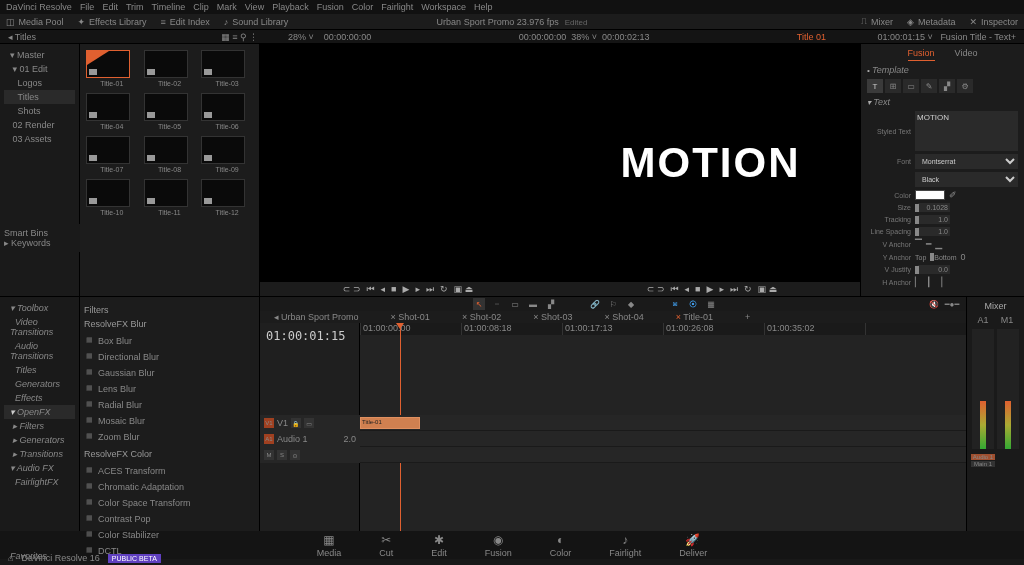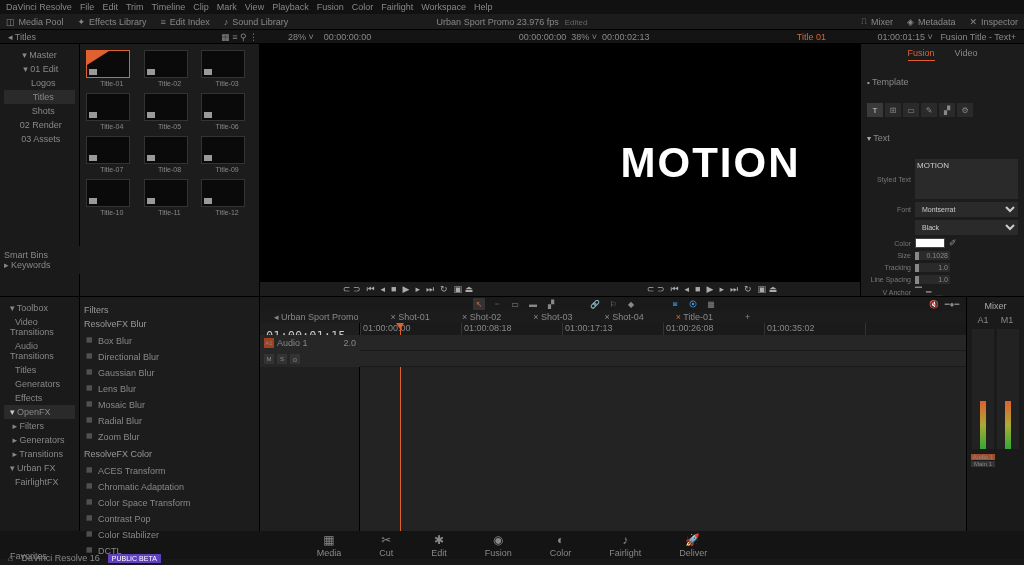--- a/index.html
+++ b/index.html
@@ -9,21 +9,21 @@
 .toolbar .tb{display:flex;align-items:center;gap:4px;cursor:pointer;}
 .toolbar .spacer{flex:1;}
 .proj-title{position:absolute;left:50%;transform:translateX(-50%);top:16px;font-size:10px;color:#ccc;}
 .proj-title .edited{font-size:8px;color:#666;margin-left:6px;}
 .tc-bar{height:14px;background:#141414;display:flex;align-items:center;font-size:8px;padding:0 8px;gap:30px;border-bottom:1px solid #000;}
 .tc-bar .left{flex:0 0 250px;display:flex;gap:8px;align-items:center;}
 .tc-bar .mid{flex:1;display:flex;justify-content:space-between;}
 .tc-bar .right{flex:0 0 160px;text-align:right;}
 .main{display:flex;height:252px;}
 .l-sidebar{width:80px;background:#1a1a1a;border-right:1px solid #000;padding:4px;}
-.l-sidebar .item{padding:2px 6px;cursor:pointer;text-align:center;}
+.l-sidebar .item{padding:2px 6px;cursor:pointer;}
 .l-sidebar .item.sel{background:#2a2a2a;color:#ccc;}
 .l-sidebar .dim{pointer-events:none;}
 .mediapool{width:180px;background:#1c1c1c;border-right:1px solid #000;padding:6px;display:grid;grid-template-columns:repeat(3,1fr);gap:6px;align-content:start;}
 .thumb{position:relative;}
 .thumb .box{width:44px;height:28px;background:#0a0a0a;border:1px solid #333;position:relative;cursor:pointer;}
 .thumb.sel .box{border:1px solid #e06030;}
 .thumb.sel .box::before{content:'';position:absolute;top:0;left:0;border-top:14px solid #e06030;border-right:22px solid transparent;}
 .thumb .ico{position:absolute;bottom:2px;left:2px;width:8px;height:6px;background:#999;}
 .thumb .lbl{text-align:center;font-size:7px;margin-top:2px;}
 .viewer{flex:1;background:#202020;display:flex;flex-direction:column;}
@@ -37,28 +37,28 @@
 .inspector .tabs{display:flex;justify-content:center;gap:20px;font-size:8px;margin-bottom:4px;}
 .inspector .tabs .act{color:#e06030;border-bottom:1px solid #e06030;padding-bottom:2px;}
 .inspector .row{display:flex;align-items:center;gap:4px;margin:3px 0;}
 .inspector .lbl{width:44px;text-align:right;font-size:7px;color:#777;}
 .inspector select{flex:1;background:#2a2a2a;border:none;color:#ccc;font-size:7px;padding:3px;}
 .inspector textarea{flex:1;background:#2a2a2a;border:none;color:#ccc;font-size:8px;padding:2px;height:40px;resize:none;}
 .inspector .slider{display:flex;align-items:center;gap:3px;}
 .inspector .slider .track{flex:1;height:2px;background:#333;position:relative;}
 .inspector .slider .knob{position:absolute;width:4px;height:8px;background:#888;top:-3px;left:10%;}
 .inspector .slider .val{width:32px;background:#2a2a2a;font-size:7px;padding:1px 2px;text-align:right;}
-.inspector .hdr{font-size:8px;color:#aaa;margin:16px 0;}
+.inspector .hdr{font-size:8px;color:#aaa;margin:4px 0;font-style:italic;}
 .inspector .iconrow{display:flex;gap:2px;margin:4px 0;}
 .inspector .iconrow .ic{width:16px;height:14px;background:#2a2a2a;display:flex;align-items:center;justify-content:center;cursor:pointer;font-size:8px;}
 .inspector .iconrow .ic.act{background:#3a3a3a;color:#ccc;}
 .inspector .swatch{width:30px;height:10px;background:#fff;border:1px solid #444;}
 .lower{display:flex;height:235px;border-top:1px solid #000;}
 .fx-sidebar{width:80px;background:#1a1a1a;border-right:1px solid #000;padding:4px;font-size:8px;}
-.fx-sidebar .item{padding:2px 6px;cursor:pointer;}
+.fx-sidebar .item{padding:2px 6px;cursor:pointer;font-style:italic;}
 .fx-sidebar .item.sel{background:#2a2a2a;color:#ccc;}
 .fxlist{width:180px;background:#1c1c1c;border-right:1px solid #000;padding:4px;font-size:8px;}
 .fxlist .cat{color:#999;margin:4px 0;}
 .fxlist .fx{padding:3px 4px 3px 14px;cursor:pointer;position:relative;}
 .fxlist .fx::before{content:'▦';position:absolute;left:2px;font-size:7px;color:#666;}
 .tl-area{flex:1;background:#202020;display:flex;flex-direction:column;}
 .tl-tools{height:14px;background:#1a1a1a;display:flex;align-items:center;gap:6px;padding:0 8px;}
 .tl-tools .tool{width:12px;height:12px;display:flex;align-items:center;justify-content:center;cursor:pointer;font-size:8px;}
 .tl-tools .tool.act{background:#333;color:#e06030;}
 .tl-tabs{height:12px;background:#1c1c1c;display:flex;align-items:center;padding:0 8px;gap:20px;font-size:7px;}
@@ -81,21 +81,21 @@
 .mixer .hdr{text-align:center;margin-bottom:4px;color:#aaa;}
 .mixer .ch{display:inline-block;width:24px;text-align:center;}
 .mixer .fader{width:22px;height:120px;background:#222;margin:4px auto;position:relative;}
 .mixer .level{position:absolute;bottom:0;left:8px;width:6px;height:40%;background:linear-gradient(to top,#3a3,#aa3,#e06030);}
 .pages{height:28px;background:#141414;display:flex;align-items:center;justify-content:center;gap:38px;}
 .pages .pg{display:flex;flex-direction:column;align-items:center;gap:1px;cursor:pointer;font-size:7px;}
 .pages .pg.act{color:#ccc;}
 .pages .pg .ic{font-size:12px;}
 .status{position:absolute;bottom:0;left:0;height:14px;display:flex;align-items:center;gap:8px;padding:0 8px;font-size:8px;}
 .status .beta{background:#6040c0;color:#fff;padding:1px 4px;font-size:7px;}
-.smart{position:absolute;left:0;top:246px;width:80px;background:#1a1a1a;padding:4px;font-size:8px;}
+.smart{position:absolute;left:0;top:224px;width:80px;background:#1a1a1a;padding:4px;font-size:8px;}
 </style>
 </head>
 <body>
 
 <div class="menubar">
   <span>DaVinci Resolve</span>
   <span>File</span>
   <span>Edit</span>
   <span>Trim</span>
   <span>Timeline</span>
@@ -358,34 +358,34 @@
     <div class="item">▾ <span>Toolbox</span></div>
     <div class="item">&nbsp;&nbsp;<span>Video Transitions</span></div>
     <div class="item">&nbsp;&nbsp;<span>Audio Transitions</span></div>
     <div class="item">&nbsp;&nbsp;<span>Titles</span></div>
     <div class="item">&nbsp;&nbsp;<span>Generators</span></div>
     <div class="item">&nbsp;&nbsp;<span>Effects</span></div>
     <div class="item sel">▾ <span>OpenFX</span></div>
     <div class="item">&nbsp;▸ <span>Filters</span></div>
     <div class="item">&nbsp;▸ <span>Generators</span></div>
     <div class="item">&nbsp;▸ <span>Transitions</span></div>
-    <div class="item">▾ <span>Urban FX</span></div>
+    <div class="item">▾ <span>Audio FX</span></div>
     <div class="item">&nbsp;&nbsp;<span>FairlightFX</span></div>
     <div class="item" style="margin-top:60px">Favorites</div>
   </div>
 
   <div class="fxlist">
     <div class="cat">Filters</div>
     <div class="cat">ResolveFX Blur</div>
     <div class="fx">Box Blur</div>
     <div class="fx">Directional Blur</div>
     <div class="fx">Gaussian Blur</div>
     <div class="fx">Lens Blur</div>
+    <div class="fx">Radial Blur</div>
     <div class="fx">Mosaic Blur</div>
-    <div class="fx">Radial Blur</div>
     <div class="fx">Zoom Blur</div>
     <div class="cat">ResolveFX Color</div>
     <div class="fx">ACES Transform</div>
     <div class="fx">Chromatic Adaptation</div>
     <div class="fx">Color Space Transform</div>
     <div class="fx">Contrast Pop</div>
     <div class="fx">Color Stabilizer</div>
     <div class="fx">DCTL</div>
   </div>
 
@@ -425,20 +425,29 @@
       <div class="tl-tracks">
         <div class="ruler">
           <div class="tick">01:00:00:00</div>
             <div class="tick">01:00:08:18</div>
           <div class="tick">01:00:17:13</div>
             <div class="tick">01:00:26:08</div>
           <div class="tick">01:00:35:02</div>
             <div class="tick"></div>
         </div>
         <div class="playhead"></div>
+        <div class="track v1">
+          <div class="track-hdr">
+              <span class="sq" style="background:#a04020">V1</span>
+              <span>V1</span>
+              <span class="sq">🔒</span>
+              <span class="sq">▭</span>
+            </div>
+          <div class="clip">Title-01</div>
+        </div>
         <div class="track">
           <div class="track-hdr">
               <span class="sq" style="background:#a04020">A1</span>
               <span>Audio 1</span>
               <span style="margin-left:auto">2.0</span>
             </div>
         </div>
         <div class="track">
           <div class="track-hdr">
               <span class="sq">M</span>

